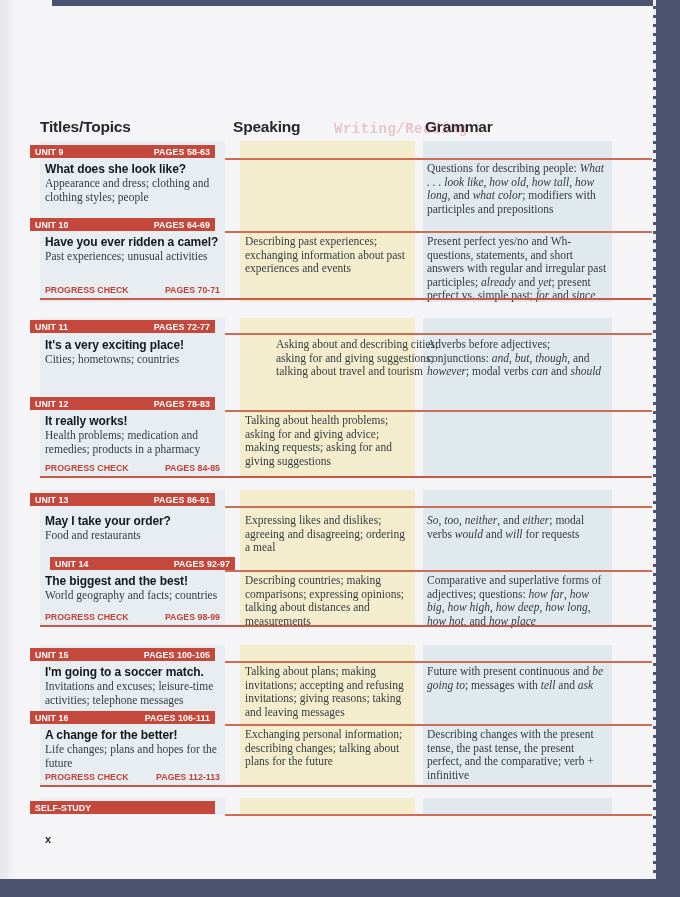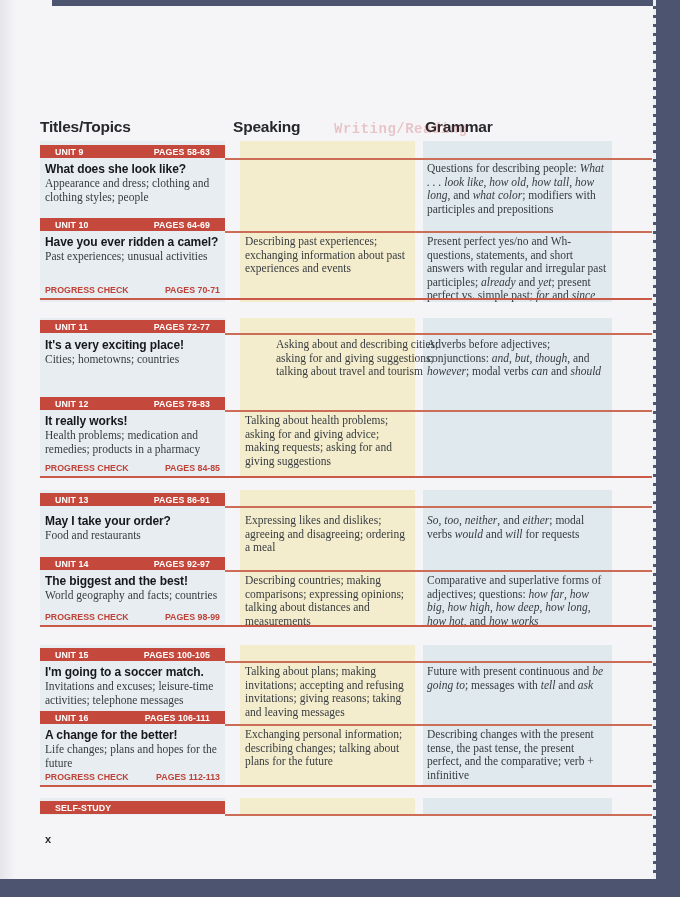--- a/index.html
+++ b/index.html
@@ -18,23 +18,23 @@
   .ghost{position:absolute;top:121px;left:334px;font-family:Liberation Mono, monospace;
          font-weight:bold;font-size:14px;color:#b91c1c;opacity:0.22;filter:blur(0.6px);
          letter-spacing:0.5px;white-space:nowrap;}
   
   .group{position:absolute;left:0;width:680px;}
   .band{position:absolute;top:0;bottom:0;}
   .band.c1{left:40px;width:185px;background:#e8edf2;}
   .band.c2{left:240px;width:175px;background:#f4edcd;}
   .band.c3{left:423px;width:189px;background:#dfe9ee;}
   
-  .unit-bar{position:absolute;left:40px;width:185px;height:13px;background:#c5483c;
+  .unit-bar{position:absolute;left:30px;width:185px;height:13px;background:#c5483c;
             color:#fff;display:flex;justify-content:space-between;align-items:center;
-            padding:0 15px;box-sizing:border-box;
+            padding:0 5px;box-sizing:border-box;
             font-family:"Liberation Sans",sans-serif;font-weight:bold;font-size:8.8px;
             letter-spacing:0.1px;white-space:nowrap;}
   .rule{position:absolute;left:225px;width:427px;height:2px;background:#cc6e57;}
   .rule.full{left:40px;width:612px;background:#c95a47;}
   
   .pc-row{position:absolute;left:40px;width:185px;display:flex;justify-content:space-between;
           padding:0 5px;box-sizing:border-box;color:#bf4136;
           font-family:"Liberation Sans",sans-serif;font-weight:bold;font-size:8.8px;
           white-space:nowrap;}
   
@@ -132,31 +132,31 @@
           <span>UNIT 13</span>
           <span>PAGES 86-91</span>
         </div>
         <div class="rule" style="top: 16px;"></div>
         <div class="txt tt" style="top: 24px;">
           <div class="unit-title">May I take your order?</div>
           <div>Food and restaurants</div>
         </div>
         <div class="txt sp" style="top: 24px;">Expressing likes and dislikes; agreeing and disagreeing; ordering a meal</div>
         <div class="txt gr" style="top: 24px;"><i>So</i>, <i>too</i>, <i>neither</i>, and <i>either</i>; modal verbs <i>would</i> and <i>will</i> for requests</div>
-        <div class="unit-bar" style="top: 67px;">
+        <div class="unit-bar" style="top: 67px; margin-left: 20px;">
           <span>UNIT 14</span>
           <span>PAGES 92-97</span>
         </div>
         <div class="rule" style="top: 80px;"></div>
         <div class="txt tt" style="top: 84px;">
           <div class="unit-title">The biggest and the best!</div>
           <div>World geography and facts; countries</div>
         </div>
         <div class="txt sp" style="top: 84px;">Describing countries; making comparisons; expressing opinions; talking about distances and measurements</div>
-        <div class="txt gr" style="top: 84px;">Comparative and superlative forms of adjectives; questions: <i>how far</i>, <i>how big</i>, <i>how high</i>, <i>how deep</i>, <i>how long</i>, <i>how hot</i>, and <i>how works</i></div>
+        <div class="txt gr" style="top: 84px;">Comparative and superlative forms of adjectives; questions: <i>how far</i>, <i>how big</i>, <i>how high</i>, <i>how deep</i>, <i>how long</i>, <i>how hot</i>, and <i>how place</i></div>
         <div class="pc-row" style="top: 122px;">
           <span>PROGRESS CHECK</span>
           <span>PAGES 98-99</span>
         </div>
         <div class="rule full" style="top: 135px;"></div>
       </div>
       <div class="group" style="top: 645px; height: 142px;">
         <div class="band c1"></div>
         <div class="band c2"></div>
         <div class="band c3"></div>

